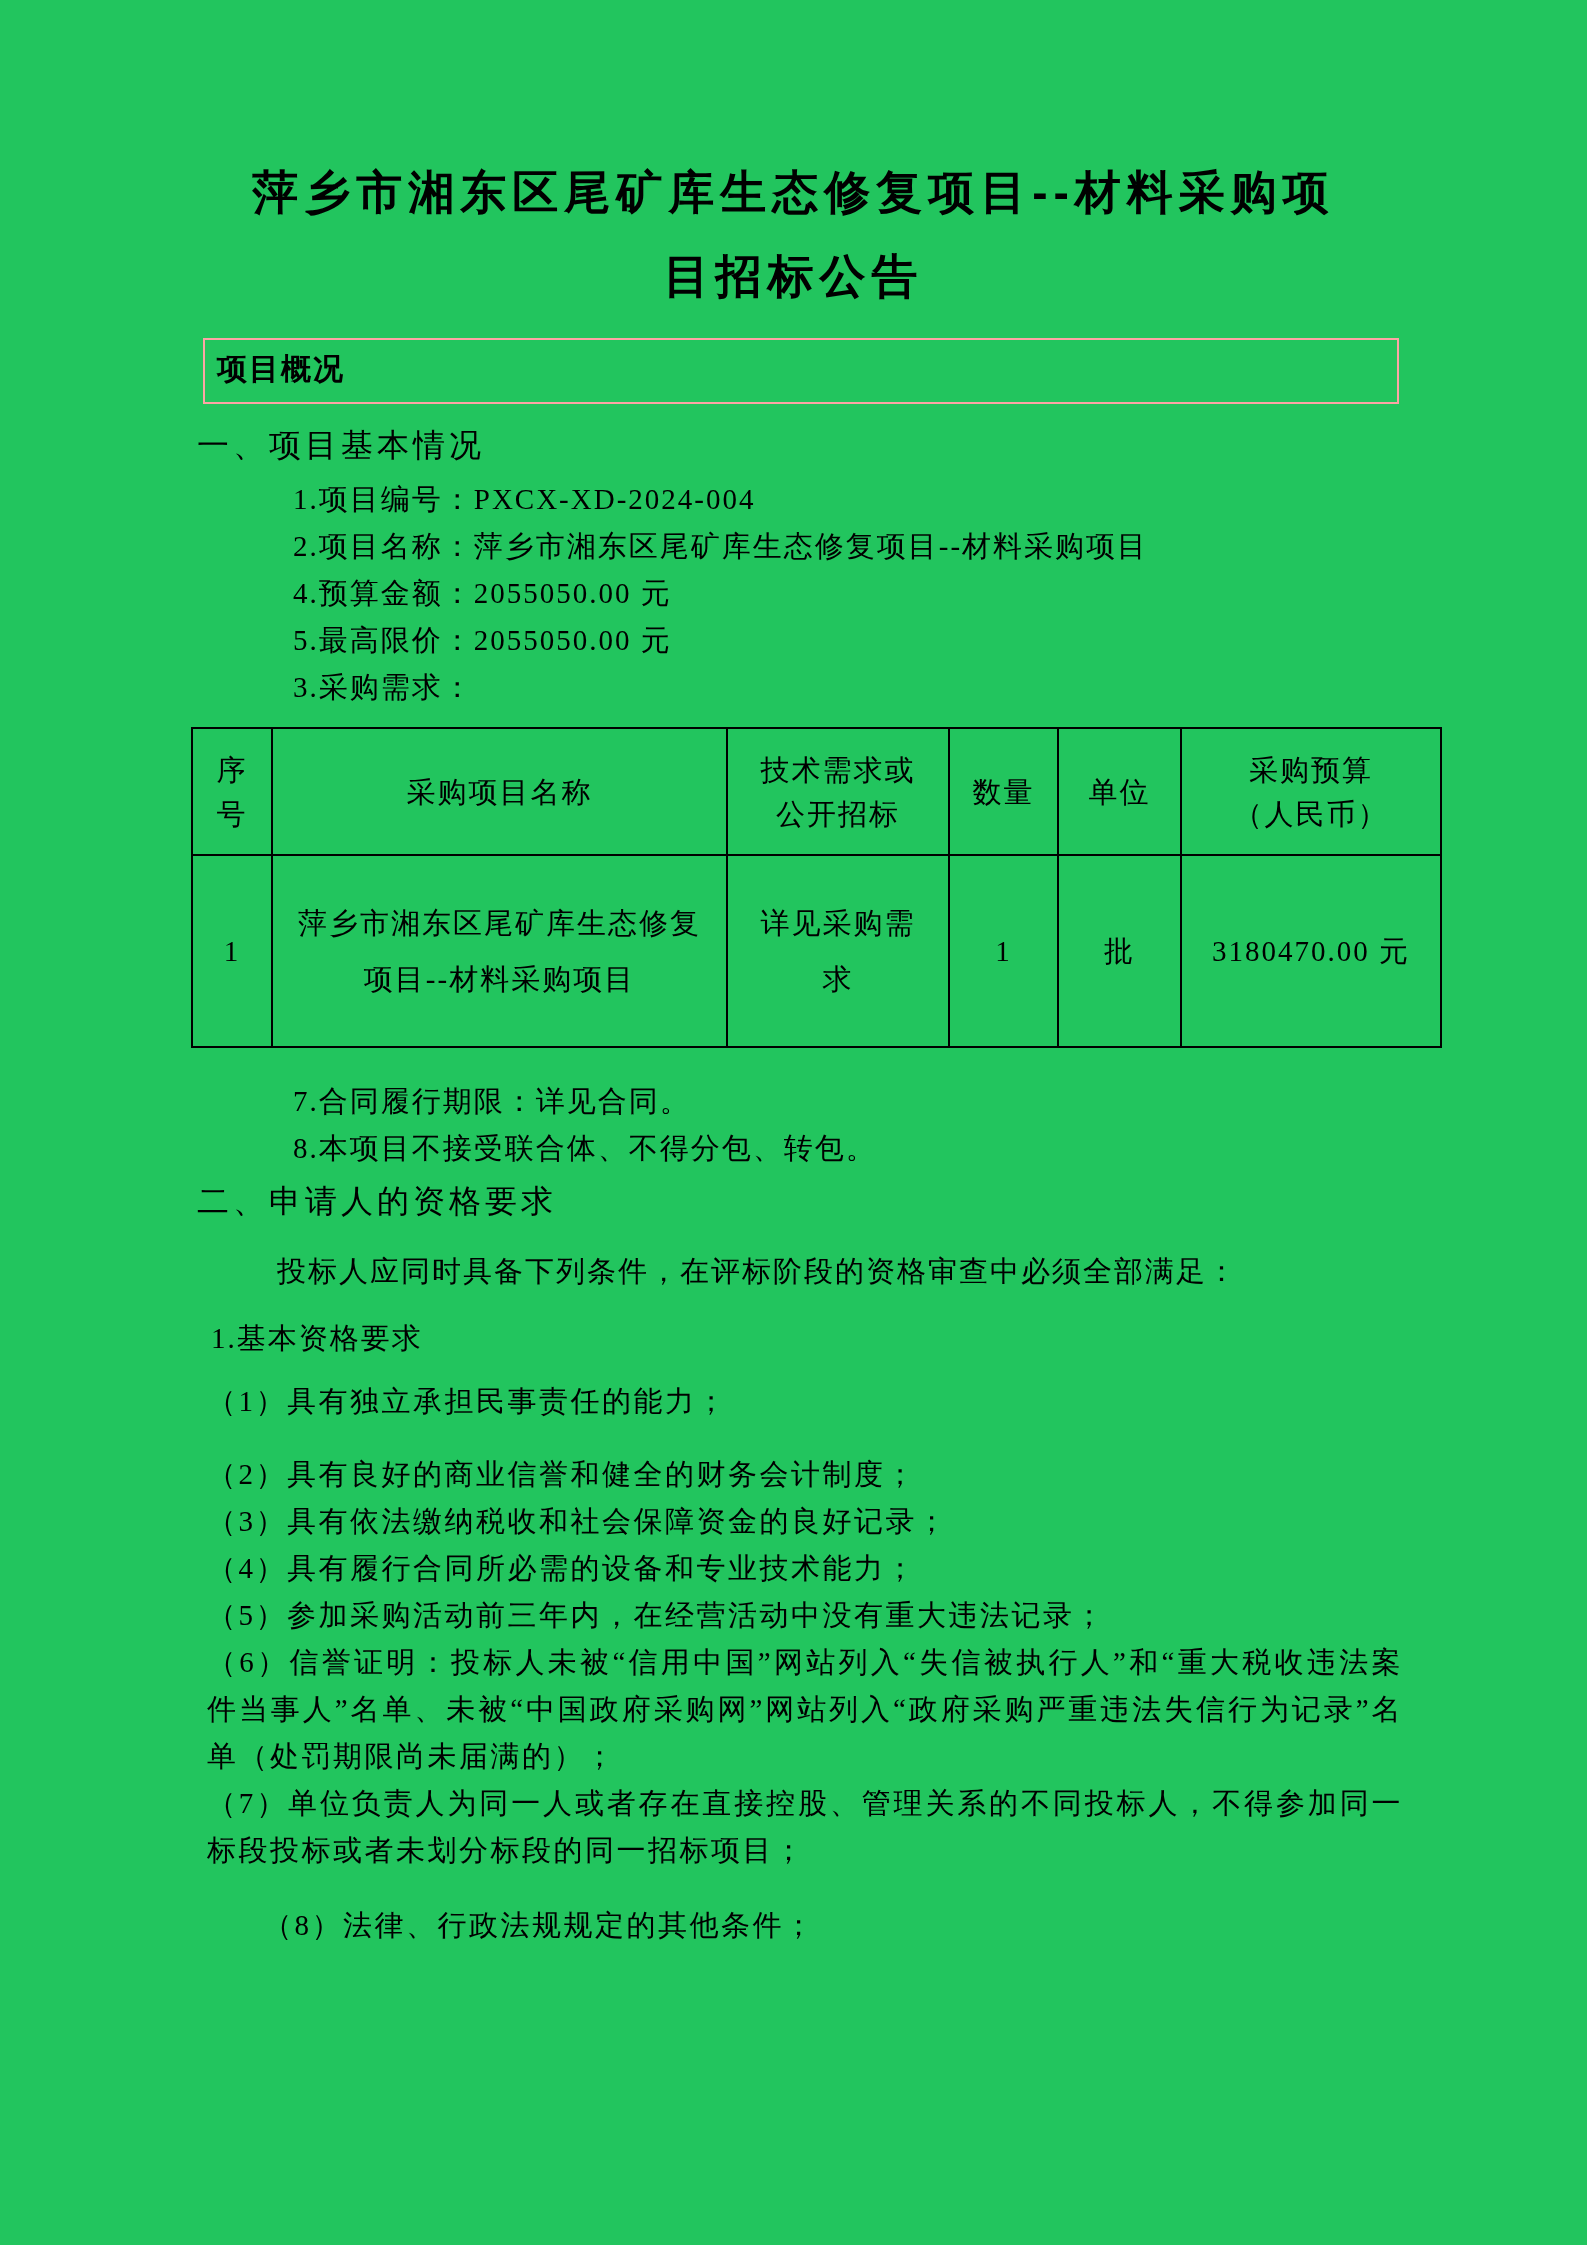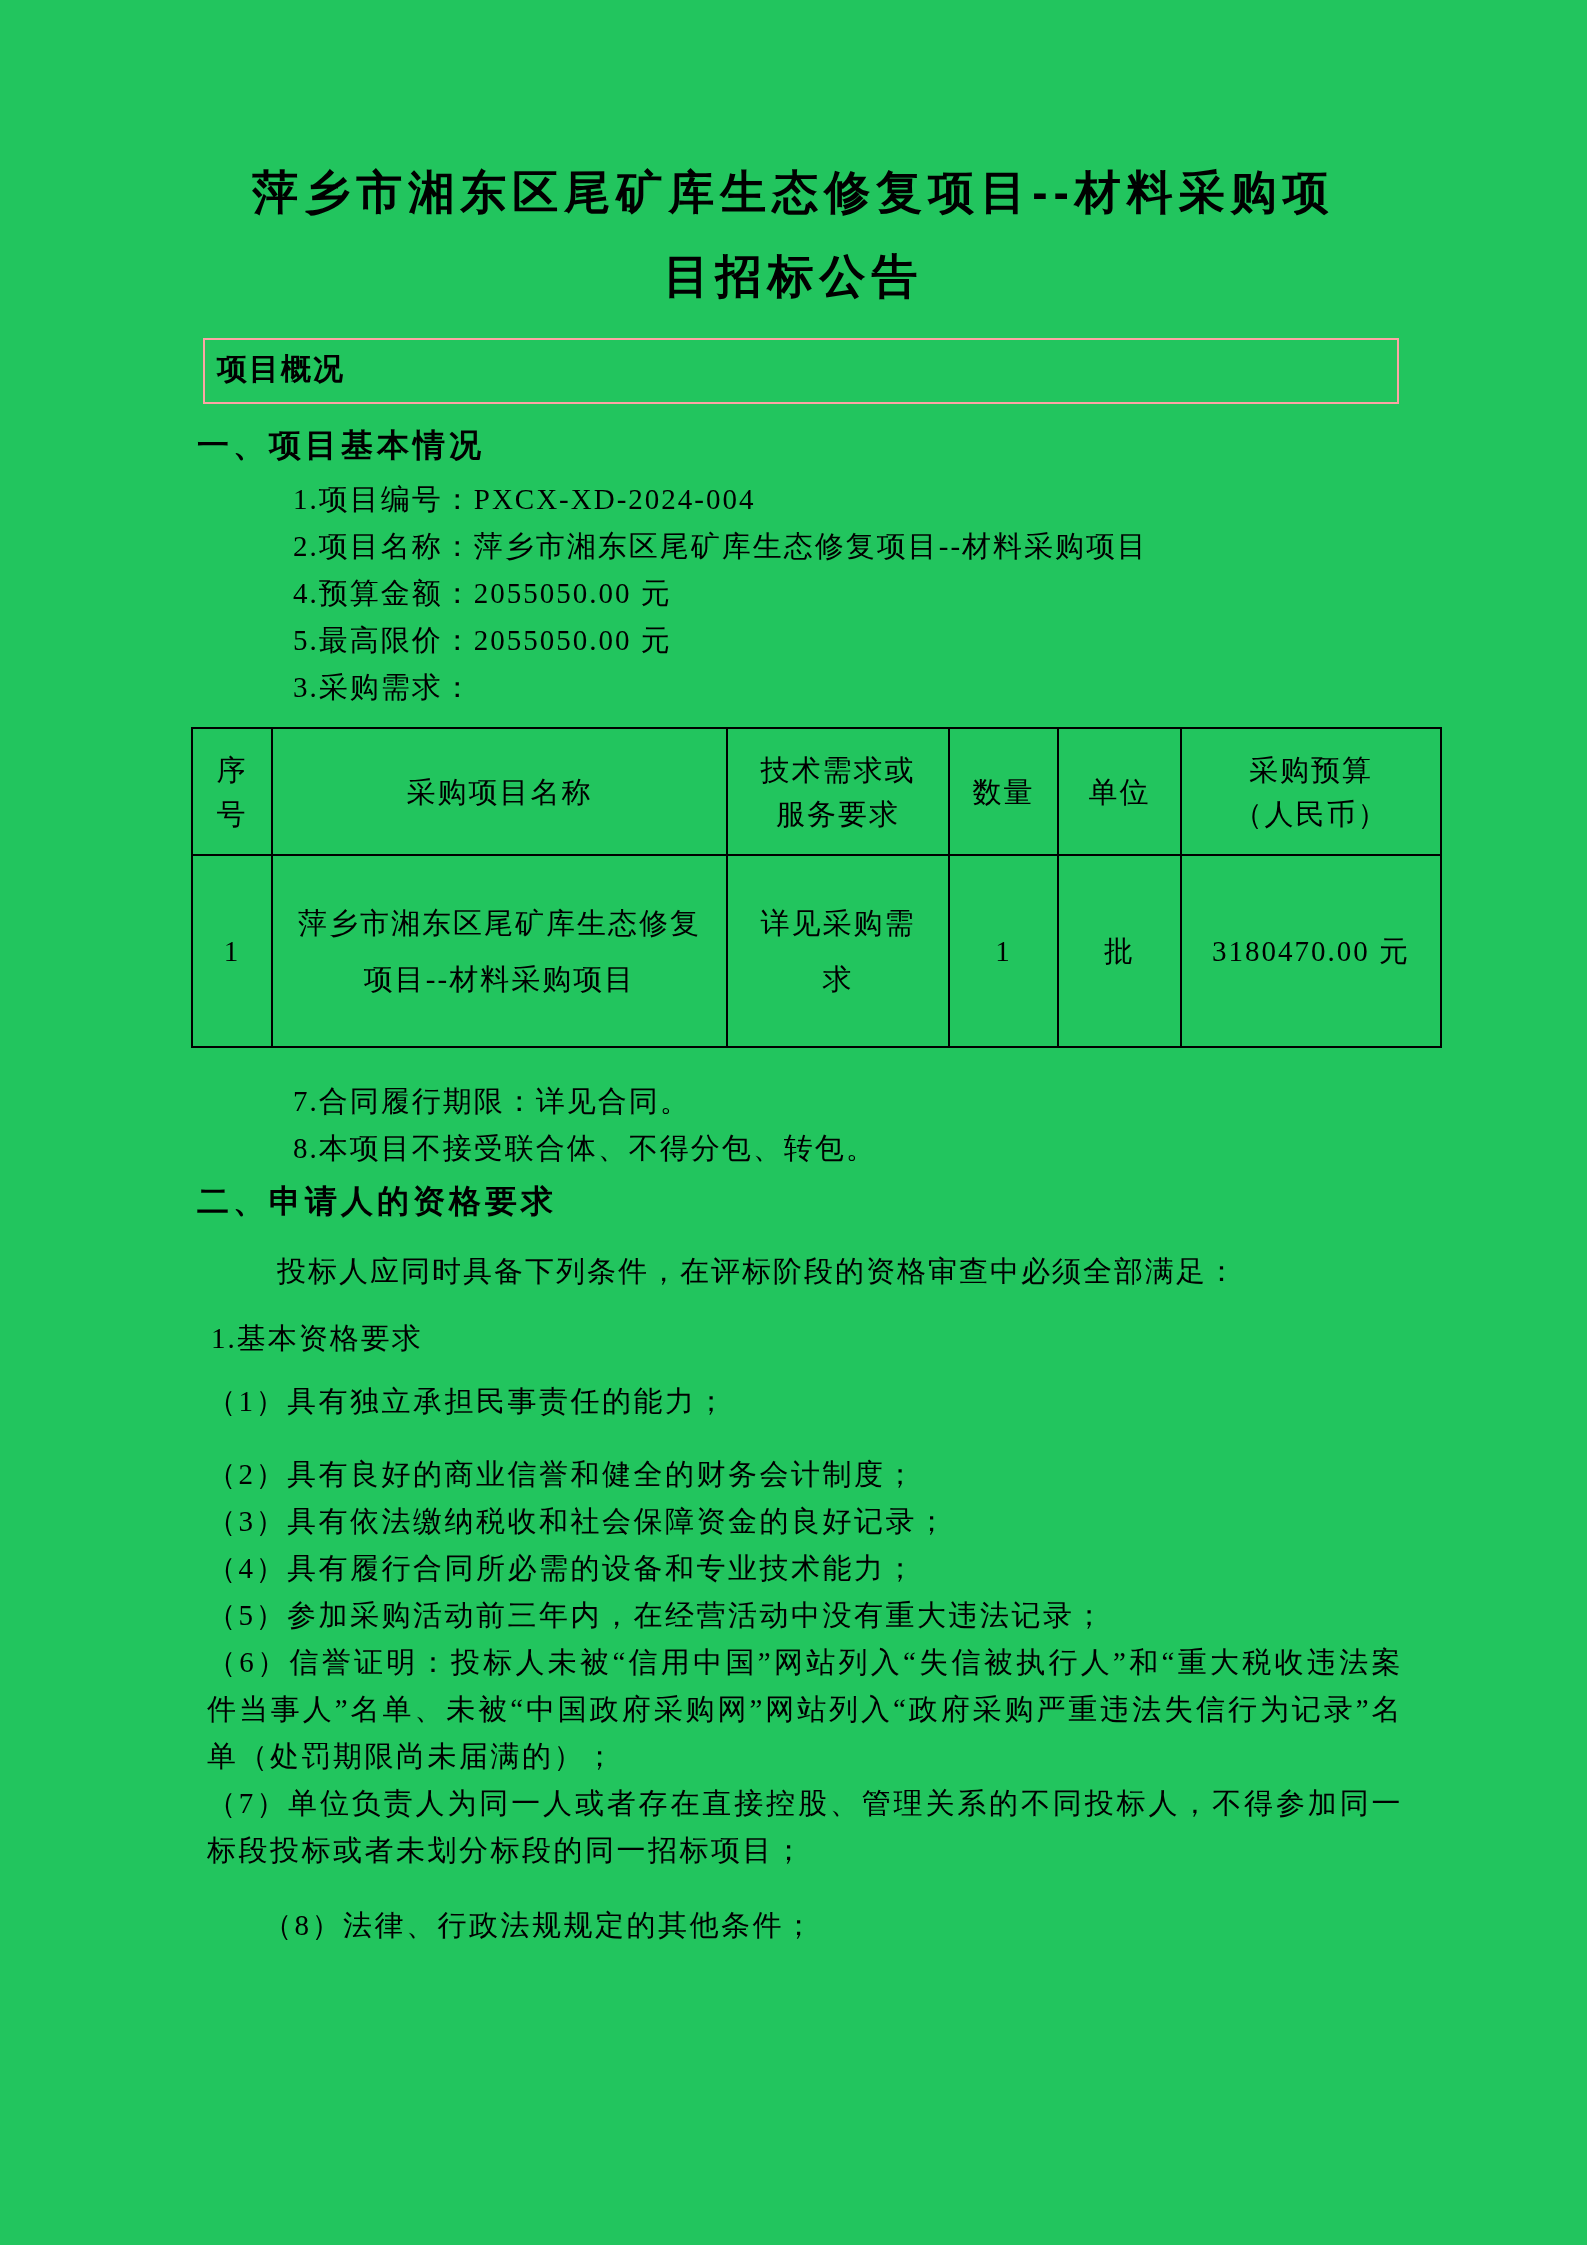--- a/index.html
+++ b/index.html
@@ -44,21 +44,21 @@
     text-indent:60px;
   }
   .overview-body u {
     text-decoration:underline;
     text-decoration-thickness:2px;
     text-underline-offset:9px;
   }
   .sec-heading {
     margin:18px 0 0 197px;
     font-family:"Liberation Sans","DejaVu Sans",sans-serif;
-    font-weight:700;
+    font-weight:400;
     font-size:32px;
     line-height:46px;
     letter-spacing:4px;
   }
   .sec-heading.sec2 { margin-top:6px; }
   .items { margin-top:8px; }
   .item {
     margin:0 0 0 293px;
     font-size:29px;
     line-height:47px;
@@ -146,21 +146,21 @@
       <col class="col-qty">
         <col class="col-unit">
         <col class="col-budget">
     </colgroup>
     <thead>
       <tr>
         <th>序
 号</th>
         <th>采购项目名称</th>
         <th>技术需求或
-服务要求</th>
+公开招标</th>
         <th>数量</th>
         <th>单位</th>
         <th>采购预算
 （人民币）</th>
       </tr>
     </thead>
     <tbody>
       <tr>
         <td>1</td>
         <td>萍乡市湘东区尾矿库生态修复

